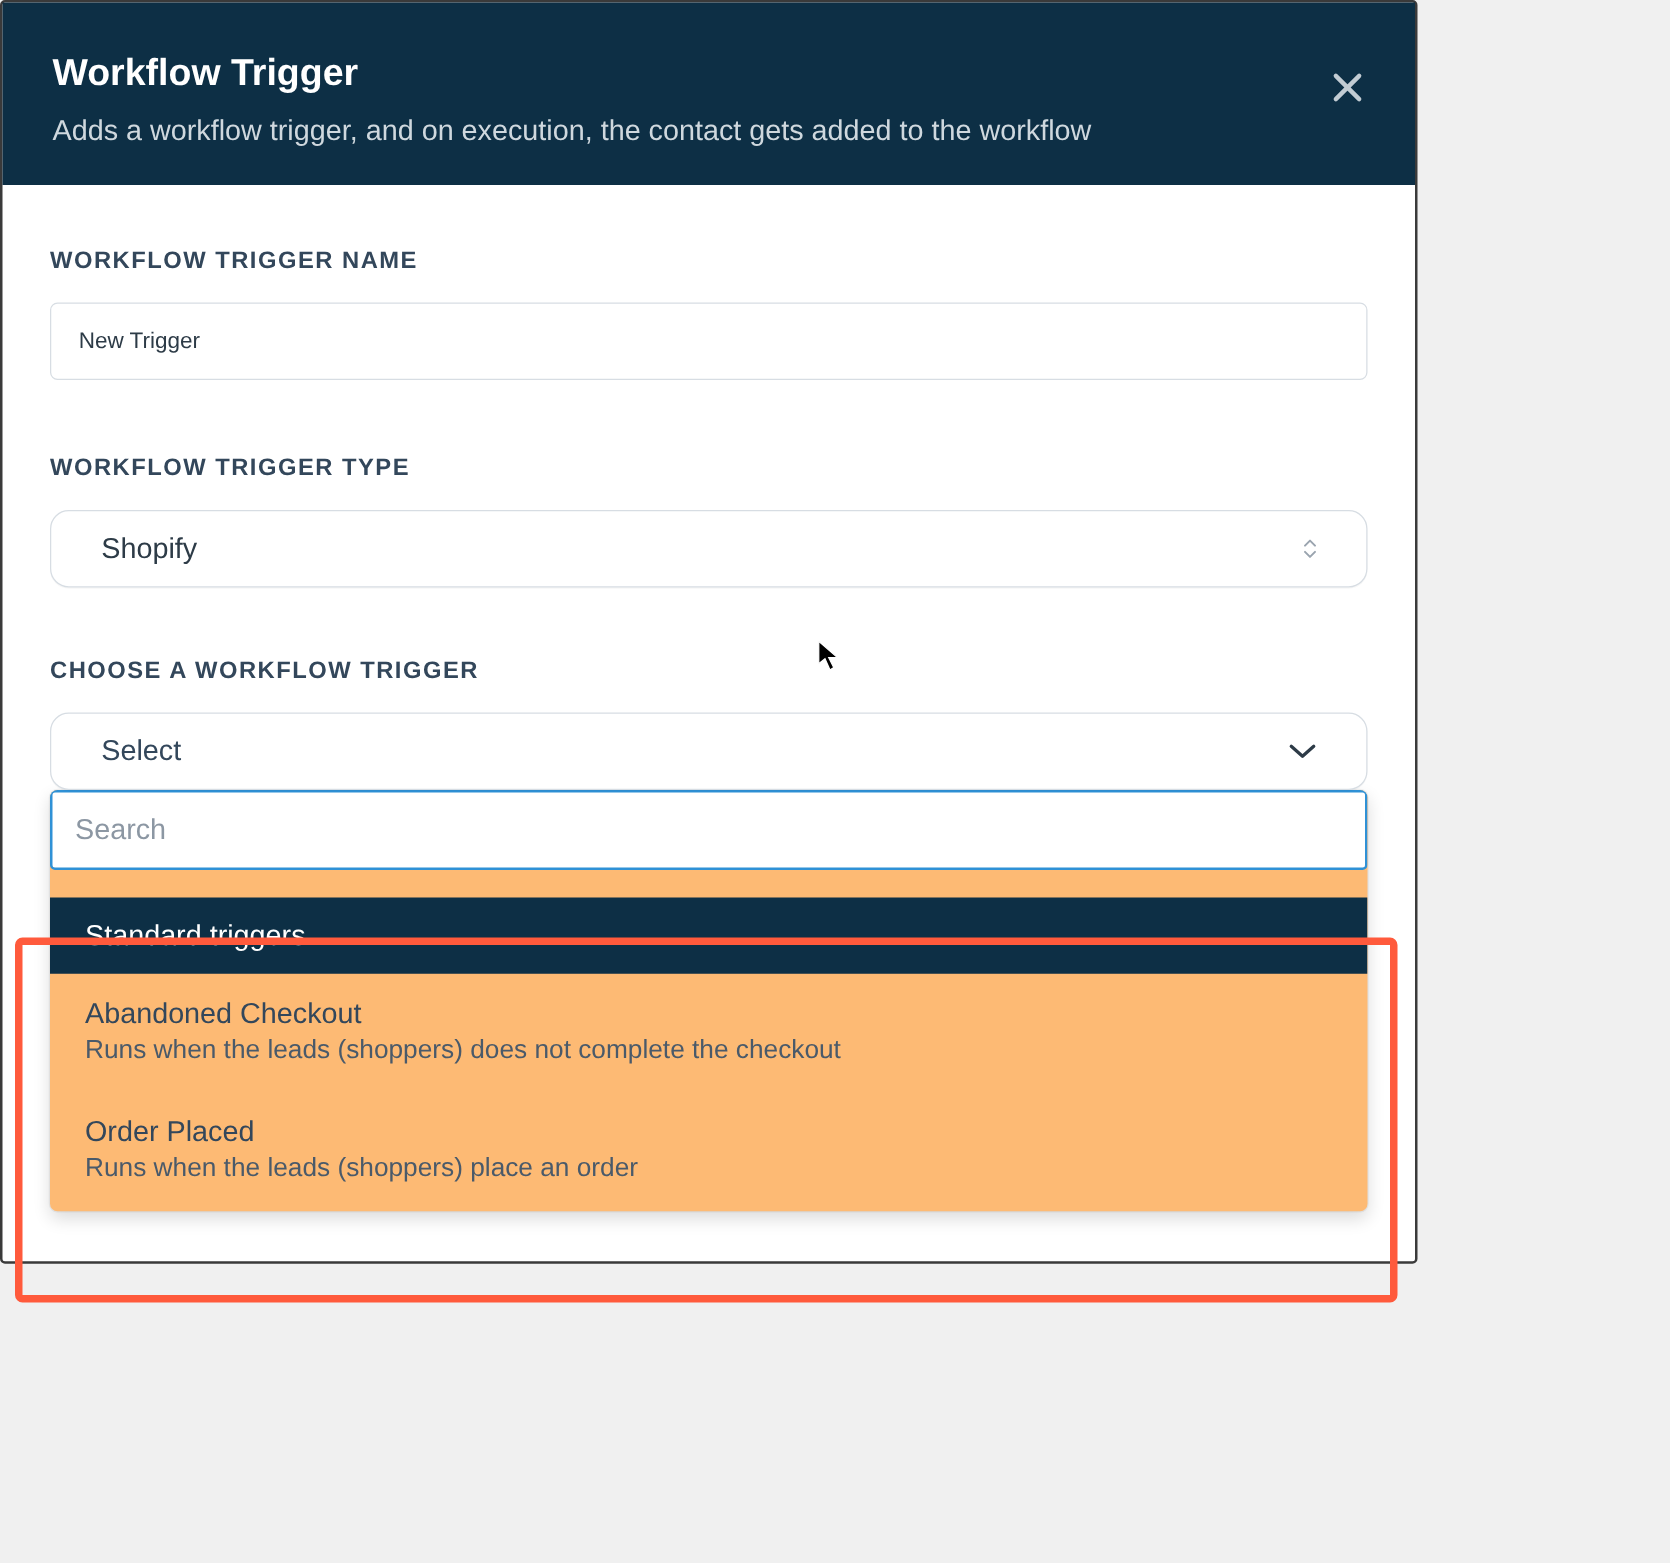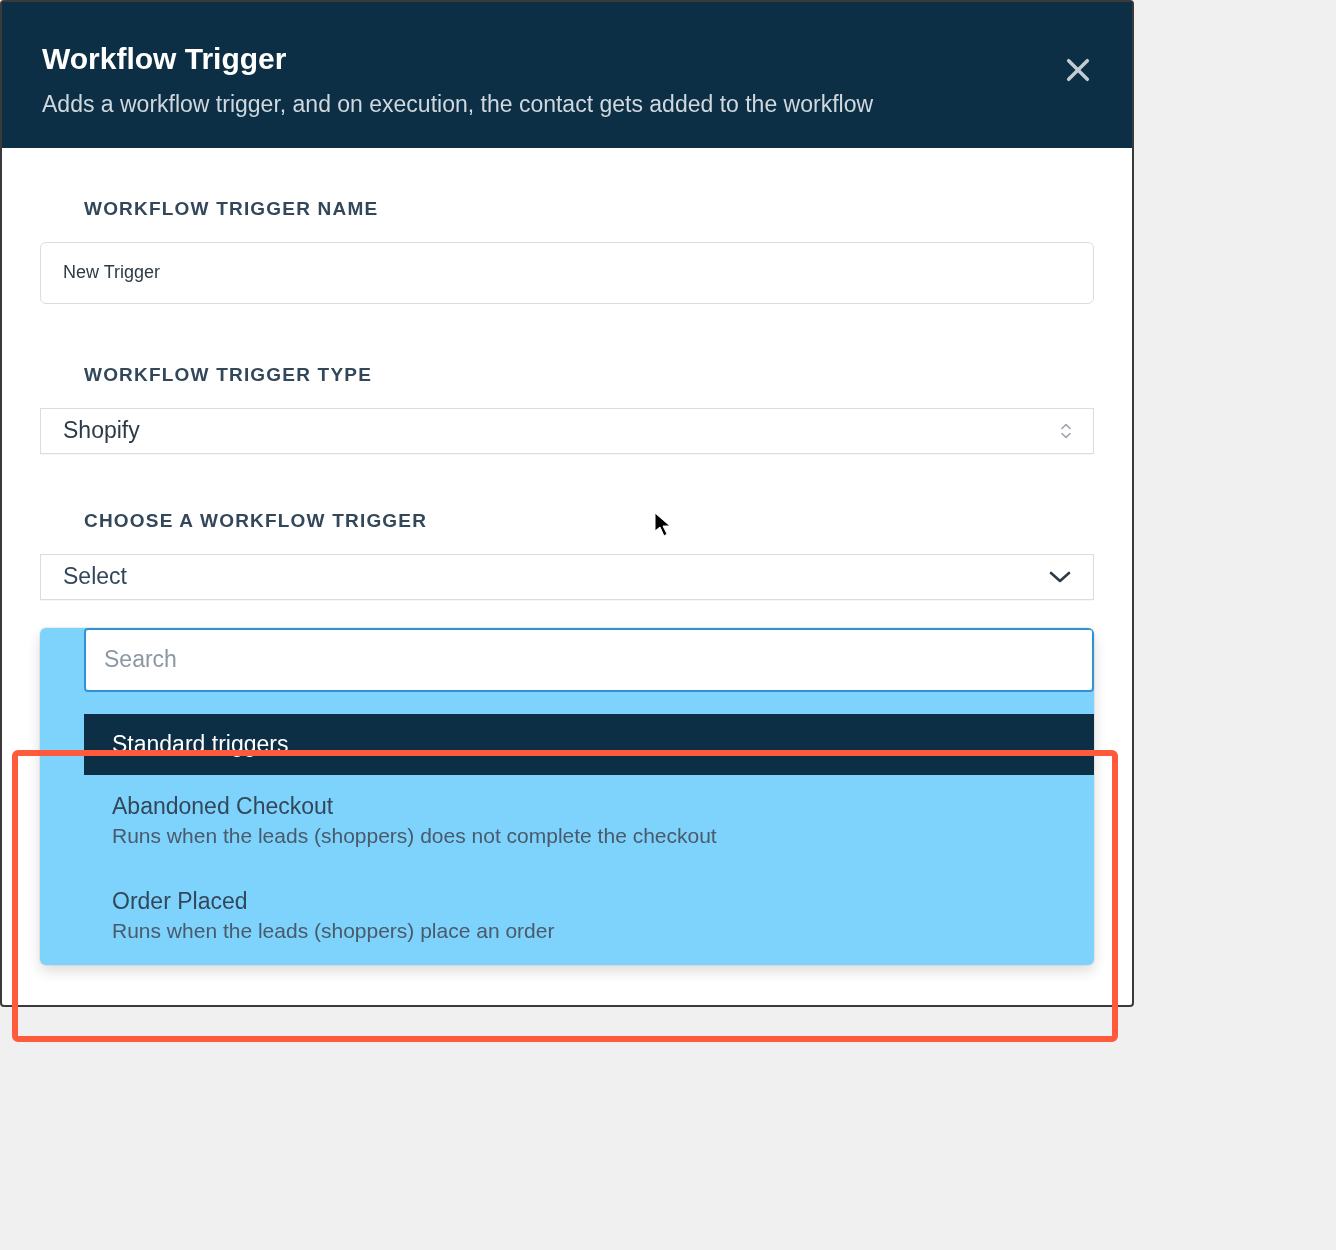--- a/index.html
+++ b/index.html
@@ -45,42 +45,41 @@
     padding: 50px 38px 40px 38px;
     position: relative;
   }
   .field-group { margin-bottom: 28px; }
   .field-label {
     color: #33475b;
     font-size: 19px;
     font-weight: 700;
     letter-spacing: 1.2px;
     margin-bottom: 22px;
-    margin-left: 44px;
   }
   .text-input {
     width: 100%;
     height: 62px;
     border: 1px solid #d7dde3;
     border-radius: 6px;
     padding: 0 22px;
     font-size: 18px;
     color: #2d3b47;
     outline: none;
     background: #fff;
   }
   .select-wrap {
     position: relative;
   }
   .select-box {
     width: 100%;
-    height: 46px;
+    height: 62px;
     border: 1px solid #d7dde3;
-    border-radius: 0;
-    padding: 0 22px;
+    border-radius: 15px;
+    padding: 0 40px;
     font-size: 23px;
     color: #2d3b47;
     background: #fff;
     display: flex;
     align-items: center;
     justify-content: space-between;
     cursor: pointer;
     box-shadow: 0 1px 0 rgba(0,0,0,0.03);
   }
   .sort-icons {
@@ -89,26 +88,24 @@
     gap: 2px;
     color: #9aa4af;
   }
   .sort-icons svg { width: 10px; height: 7px; }
   .chev-down { color: #2d3b47; }
   .chev-down svg { width: 22px; height: 14px; }
   .select-placeholder { color: #33475b; }
   .second-group { margin-top: 60px; margin-bottom: 36px; }
   .third-group { margin-top: 56px; margin-bottom: 0; }
   .dropdown-panel {
-    margin-top: 28px;
-    background: #7dd3fc;
+    background: #fdba74;
     border-radius: 6px;
     box-shadow: 0 6px 14px rgba(0,0,0,0.14), 0 0 0 1px rgba(0,0,0,0.05);
     overflow: hidden;
-    padding-left: 44px;
   }
   .search-wrap { padding: 0; }
   .search-input {
     width: 100%;
     height: 64px;
     border: 2px solid #2f91d6;
     border-radius: 4px;
     padding: 0 18px;
     font-size: 23px;
     color: #33475b;

